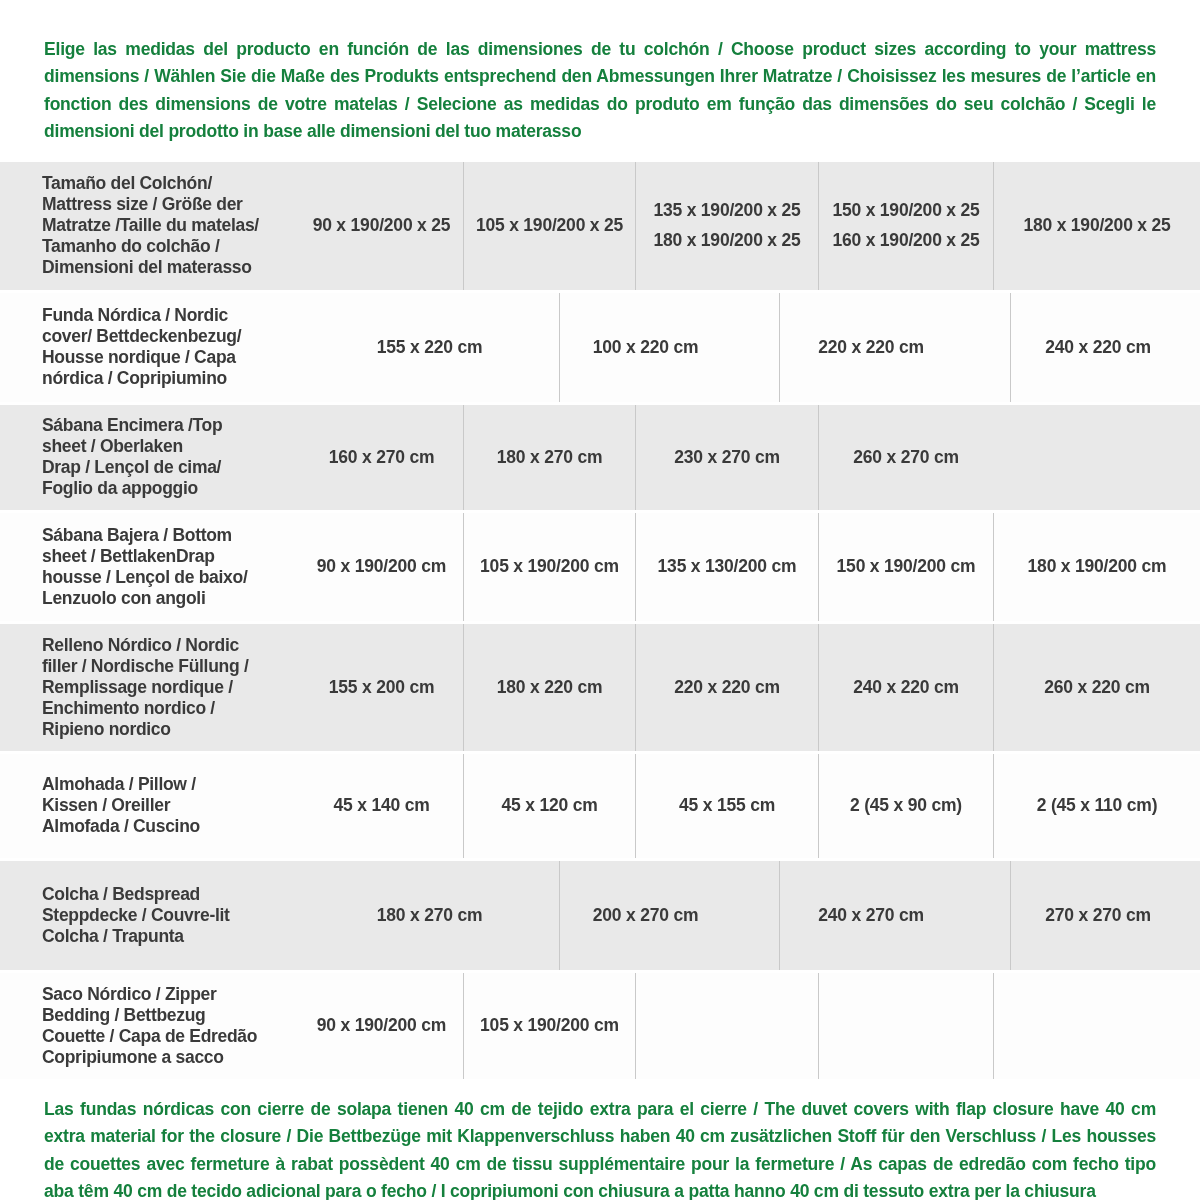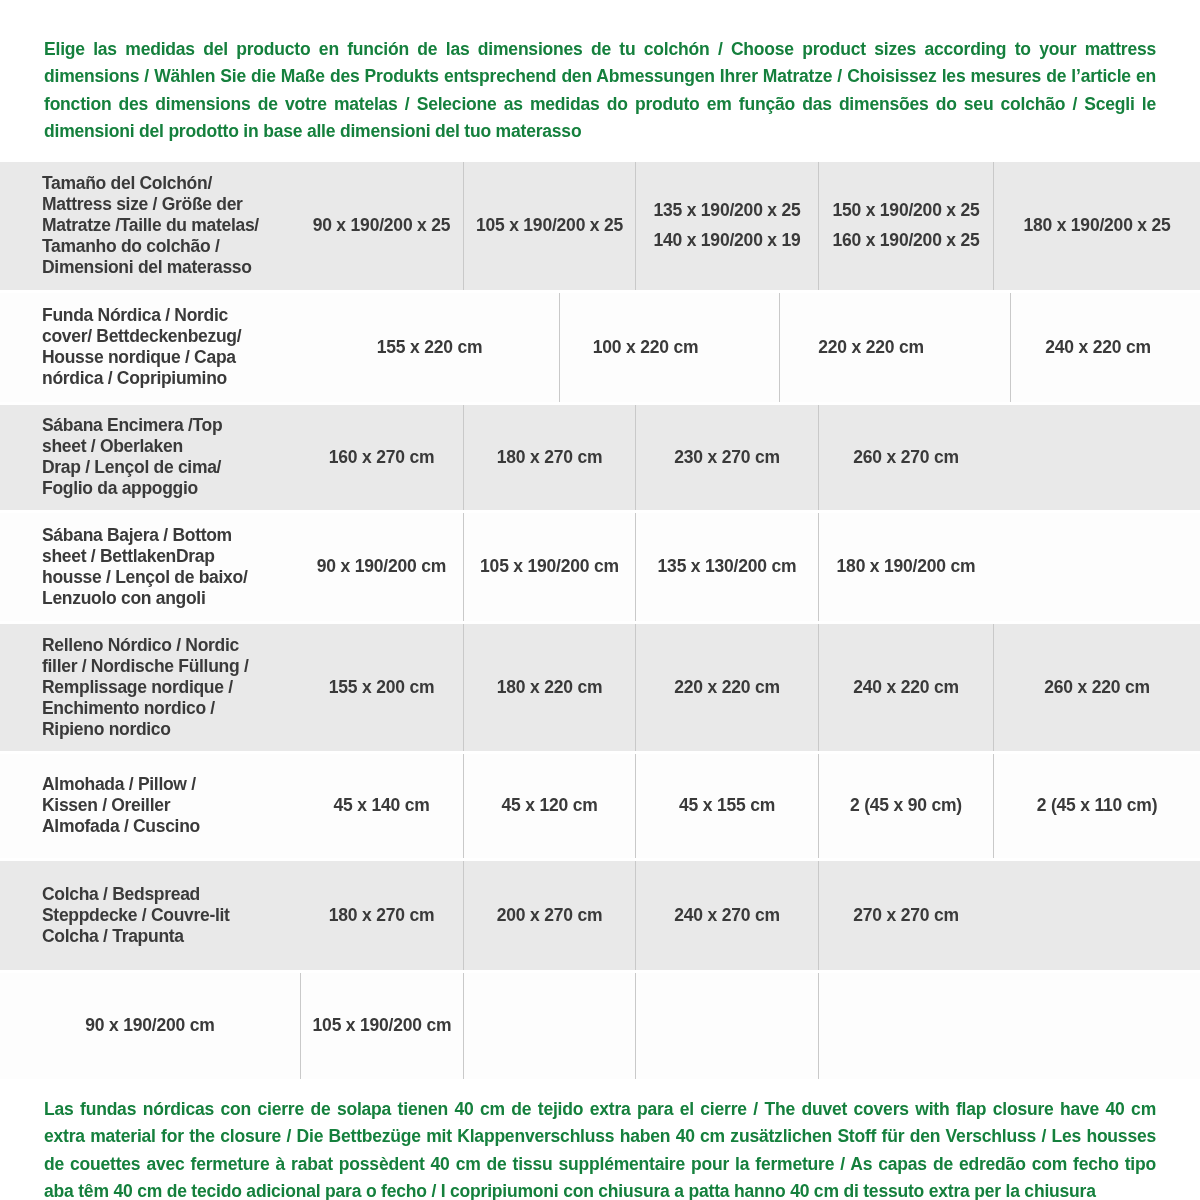--- a/index.html
+++ b/index.html
@@ -70,42 +70,42 @@
     white-space: pre-line;
     color: #3a3a3a;
   }
   
   .trow:nth-child(1) { min-height: 128px; }
   .trow:nth-child(2) { min-height: 109px; gap: 48px; }
   .trow:nth-child(3) { min-height: 105px; }
   .trow:nth-child(4) { min-height: 108px; }
   .trow:nth-child(5) { min-height: 127px; }
   .trow:nth-child(6) { min-height: 104px; }
-  .trow:nth-child(7) { min-height: 109px; }
+  .trow:nth-child(7) { min-height: 109px; gap: 48px; }
   .trow:nth-child(8) { min-height: 106px; }
 </style>
 </head>
 <body>
 
 <div class="page">
 
   <div class="intro">Elige las medidas del producto en función de las dimensiones de tu colchón / Choose product sizes according to your mattress dimensions / Wählen Sie die Maße des Produkts entsprechend den Abmessungen Ihrer Matratze / Choisissez les mesures de l’article en fonction des dimensions de votre matelas / Selecione as medidas do produto em função das dimensões do seu colchão / Scegli le dimensioni del prodotto in base alle dimensioni del tuo materasso</div>
 
   <div class="size-table">
 
     <div class="trow gray">
       <div class="cell label">Tamaño del Colchón/
 Mattress size / Größe der
 Matratze /Taille du matelas/
 Tamanho do colchão /
 Dimensioni del materasso</div>
       <div class="cell value">90 x 190/200 x 25</div>
       <div class="cell value bordered">105 x 190/200 x 25</div>
       <div class="cell value bordered">135 x 190/200 x 25
-140 x 190/200 x 19</div>
+180 x 190/200 x 25</div>
       <div class="cell value bordered">150 x 190/200 x 25
 160 x 190/200 x 25</div>
       <div class="cell value bordered">180 x 190/200 x 25</div>
     </div>
 
     <div class="trow white">
       <div class="cell label">Funda Nórdica /  Nordic
 cover/ Bettdeckenbezug/
 Housse nordique  / Capa
 nórdica / Copripiumino</div>
@@ -128,20 +128,21 @@
     </div>
 
     <div class="trow white">
       <div class="cell label">Sábana Bajera / Bottom
 sheet / BettlakenDrap
 housse / Lençol de baixo/
 Lenzuolo con angoli</div>
       <div class="cell value">90 x 190/200 cm</div>
       <div class="cell value bordered">105 x 190/200 cm</div>
       <div class="cell value bordered">135 x 130/200 cm</div>
+      <div class="cell value bordered">150 x 190/200 cm</div>
       <div class="cell value bordered">180 x 190/200 cm</div>
     </div>
 
     <div class="trow gray">
       <div class="cell label">Relleno Nórdico / Nordic
 filler / Nordische Füllung /
 Remplissage nordique /
 Enchimento nordico /
 Ripieno nordico</div>
       <div class="cell value">155 x 200 cm</div>
@@ -166,20 +167,24 @@
       <div class="cell label">Colcha / Bedspread
 Steppdecke / Couvre-lit
 Colcha / Trapunta</div>
       <div class="cell value">180 x 270 cm</div>
       <div class="cell value bordered">200 x 270 cm</div>
       <div class="cell value bordered">240 x 270 cm</div>
       <div class="cell value bordered">270 x 270 cm</div>
     </div>
 
     <div class="trow white">
+      <div class="cell label">Saco Nórdico / Zipper
+Bedding / Bettbezug
+Couette  / Capa de Edredão
+Copripiumone a sacco</div>
       <div class="cell value">90 x 190/200 cm</div>
       <div class="cell value bordered">105 x 190/200 cm</div>
       <div class="cell value bordered"></div>
       <div class="cell value bordered"></div>
       <div class="cell value bordered"></div>
     </div>
 
   </div>
 
   <div class="footnote">Las fundas nórdicas con cierre de solapa tienen 40 cm de tejido extra para el cierre  / The duvet covers with flap closure have 40 cm extra material for the closure / Die Bettbezüge mit Klappenverschluss haben 40 cm zusätzlichen Stoff für den Verschluss / Les housses de couettes avec fermeture à rabat possèdent 40 cm de tissu supplémentaire pour la fermeture / As capas de edredão com fecho tipo aba têm 40 cm de tecido adicional para o fecho / I copripiumoni con chiusura a patta hanno 40 cm di tessuto extra per la chiusura</div>

